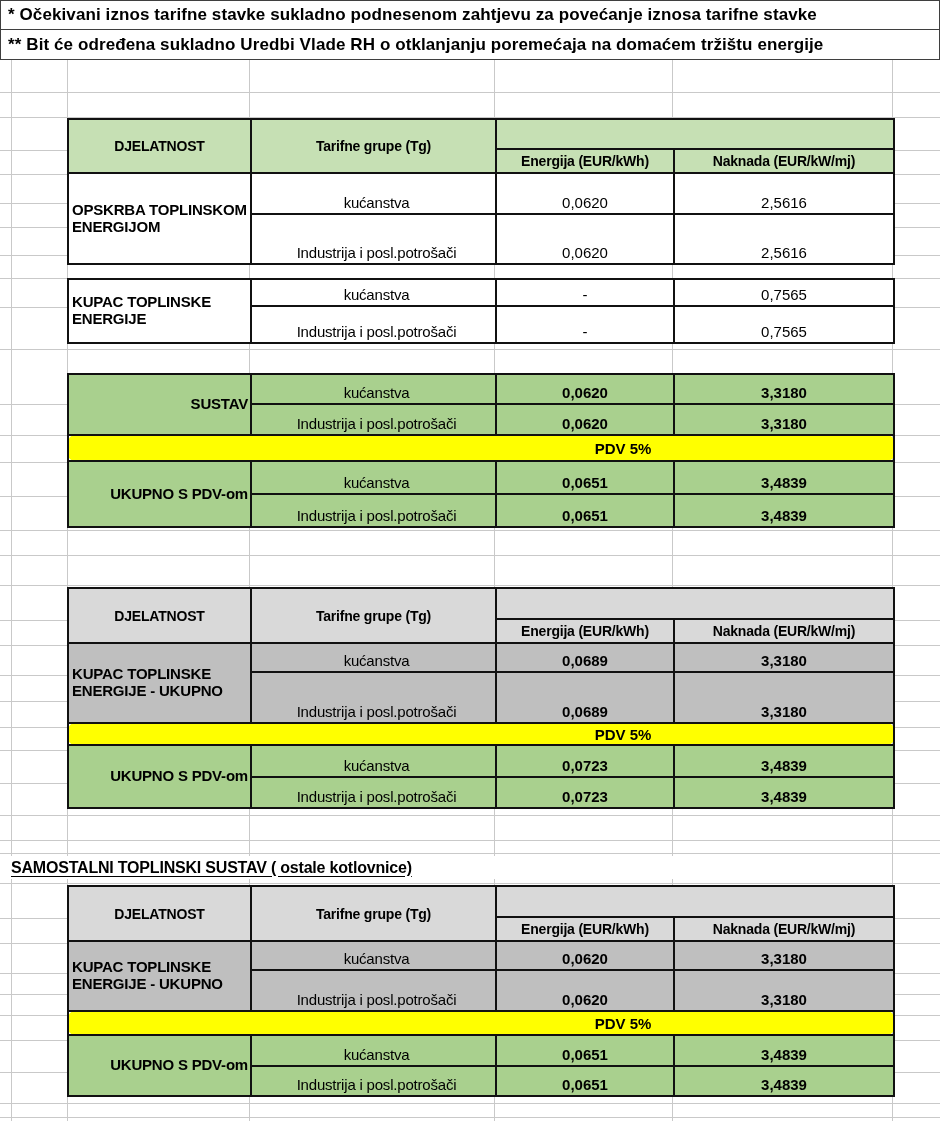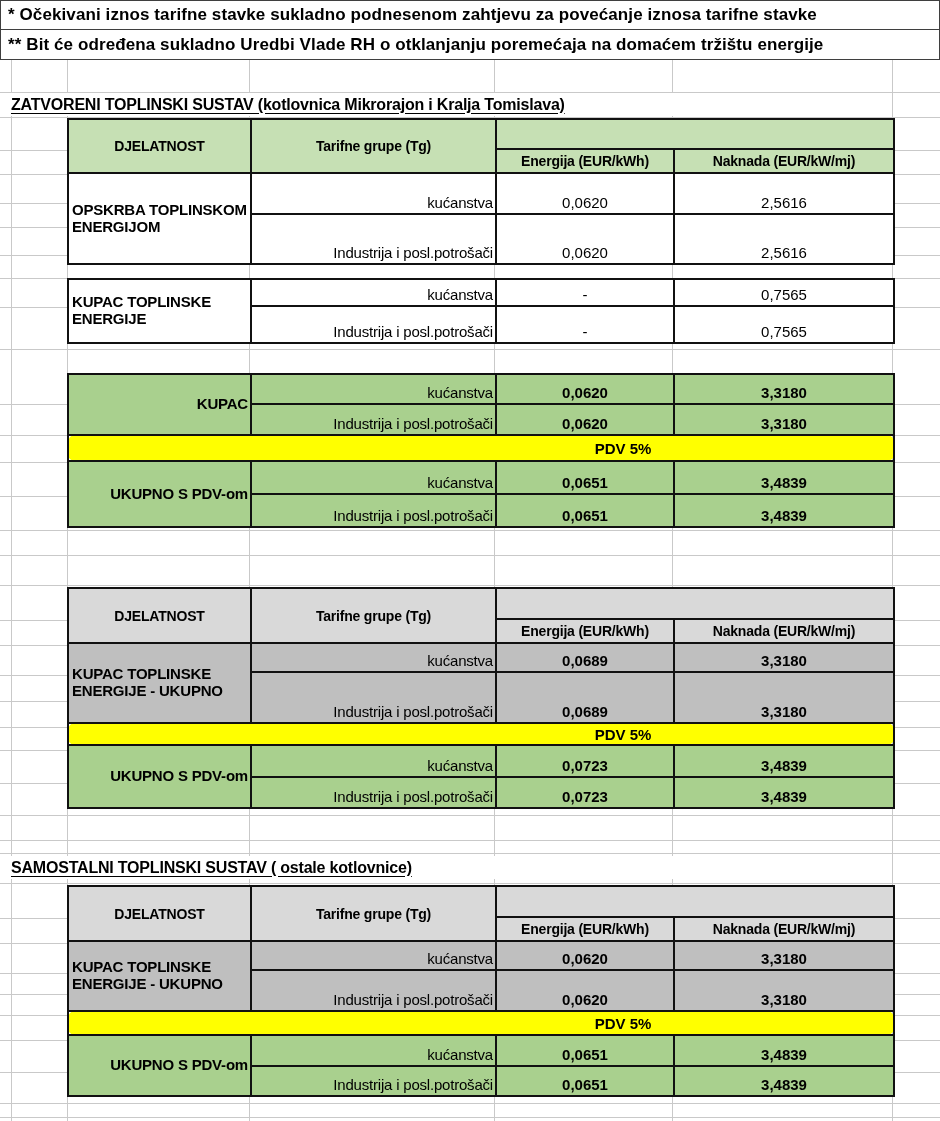--- a/index.html
+++ b/index.html
@@ -25,21 +25,21 @@
   .sect-title span{text-decoration:underline;text-underline-offset:3px;}
   
   table.tbl{
     position:absolute;border-collapse:collapse;table-layout:fixed;z-index:2;
     font-family:"Liberation Sans",sans-serif;font-size:15px;color:#000;
   }
   table.tbl td{border:2px solid #111;overflow:hidden;box-sizing:border-box;}
   td.hc{font-weight:bold;font-size:14px;text-align:center;vertical-align:middle;letter-spacing:-.2px;}
   td.act{font-weight:bold;text-align:left;vertical-align:middle;padding:1px 2px 1px 3px;line-height:1.12;letter-spacing:-.2px;}
   td.act.right{text-align:right;padding-right:2px;}
-  td.grp{text-align:right;vertical-align:bottom;padding:1px 2px 2px 8px;letter-spacing:-.2px;}
+  td.grp{text-align:center;vertical-align:bottom;padding:1px 2px 2px 8px;letter-spacing:-.2px;}
   td.val{text-align:center;vertical-align:bottom;padding-bottom:2px;}
   td.bold{font-weight:bold;}
   td.pdv{
     font-weight:bold;text-align:center;vertical-align:middle;
     background:#ffff00;padding-left:285px;font-size:15px;border-radius:7px;
   }
   .bg-green-light{background:#c6e0b4;}
   .bg-green{background:#a9d08e;}
   .bg-gray-light{background:#d9d9d9;}
   .bg-gray{background:#bfbfbf;}
@@ -93,23 +93,20 @@
       <div class="hline" style="top: 1015px;"></div>
       <div class="hline" style="top: 1040px;"></div>
       <div class="hline" style="top: 1072px;"></div>
       <div class="hline" style="top: 1103px;"></div>
       <div class="hline" style="top: 1117px;"></div>
     </div>
 
   <div class="note" style="top:29px;height:31px">** Bit će određena sukladno Uredbi Vlade RH o otklanjanju poremećaja na domaćem tržištu energije</div>
   <div class="note" style="top:0;height:30px">* Očekivani iznos tarifne stavke sukladno podnesenom zahtjevu za povećanje iznosa tarifne stavke</div>
 
-  <div class="sect-title" style="top:93px">
-    <span>ZATVORENI TOPLINSKI SUSTAV (kotlovnica Mikrorajon i Kralja Tomislava)</span>
-  </div>
 
   <table class="tbl" style="left:67px;top:118px">
     <colgroup>
         <col style="width:183px">
         <col style="width:245px">
         <col style="width:178px">
         <col style="width:220px">
       </colgroup>
     <tbody>
         <tr style="height:30px">
@@ -159,21 +156,21 @@
 
   <table class="tbl" style="left:67px;top:373px">
     <colgroup>
         <col style="width:183px">
         <col style="width:245px">
         <col style="width:178px">
         <col style="width:220px">
       </colgroup>
     <tbody>
         <tr style="height:30px">
-      <td class="act right bg-green" rowspan="2">KUPAC</td>
+      <td class="act right bg-green" rowspan="2">SUSTAV</td>
       <td class="grp bg-green">kućanstva</td>
       <td class="val bold bg-green">0,0620</td>
       <td class="val bold bg-green">3,3180</td>
     </tr>
     <tr style="height:31px">
       <td class="grp bg-green">Industrija i posl.potrošači</td>
       <td class="val bold bg-green">0,0620</td>
       <td class="val bold bg-green">3,3180</td>
     </tr>
     <tr style="height:26px">

